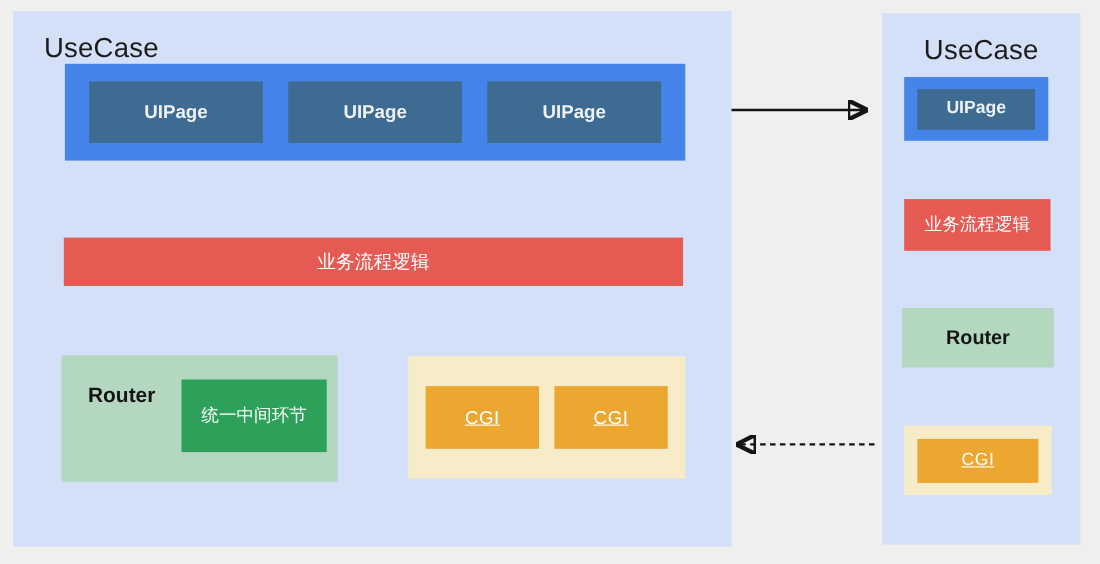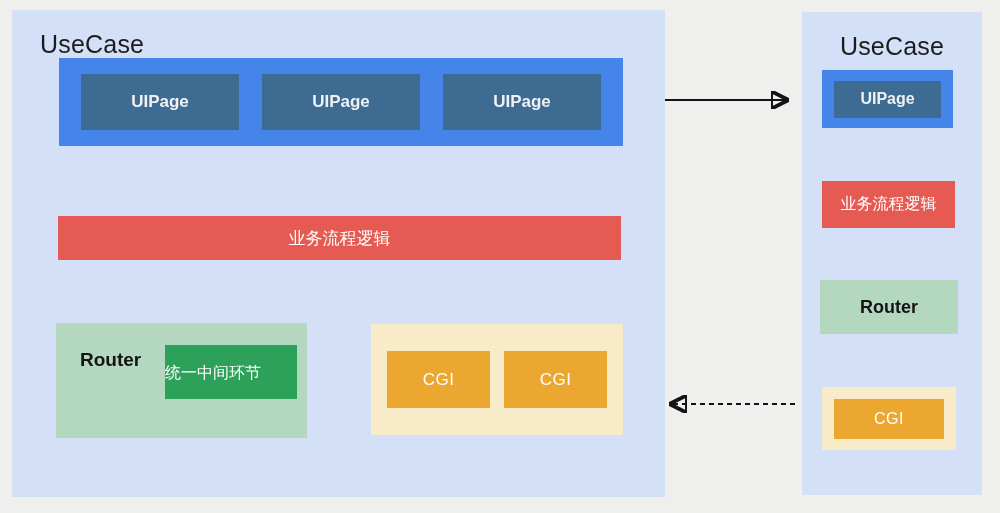--- a/index.html
+++ b/index.html
@@ -43,37 +43,37 @@
 
   .router-group{
     position:absolute;left:44px;top:313px;width:251px;height:115px;
     background:var(--green_light);
   }
   .router-label{
     position:absolute;left:24px;top:26px;
     font-size:19px;font-weight:bold;color:#141414;
   }
   .error-note{
-    position:absolute;left:109px;top:22px;width:132px;height:54px;
+    position:absolute;left:109px;top:22px;width:132px;height:66px;
     background:var(--green_dark);color:var(--white);
-    display:flex;flex-direction:column;justify-content:center;
+    display:flex;flex-direction:column;align-items:center;justify-content:center;
     font-size:16px;line-height:27px;
   }
 
   .cgi-group{
     position:absolute;left:359px;top:314px;width:252px;height:111px;
     background:var(--cream);
     display:flex;align-items:center;justify-content:space-between;
     padding:0 16px;
   }
   .cgi-box{
     background:var(--orange);color:var(--white);
     width:103px;height:57px;
     display:flex;align-items:center;justify-content:center;
-    font-size:17px;font-weight:500;letter-spacing:.5px;
+    font-size:17px;font-weight:500;letter-spacing:.5px;text-decoration:underline;
   }
 
   
   .side-uipage-wrap{
     position:absolute;left:20px;top:58px;width:131px;height:58px;
     background:var(--blue);display:flex;align-items:center;justify-content:center;
   }
   .side-uipage{width:107px;height:37px;font-size:16px;}
   .side-logic{
     position:absolute;left:20px;top:169px;width:133px;height:47px;

